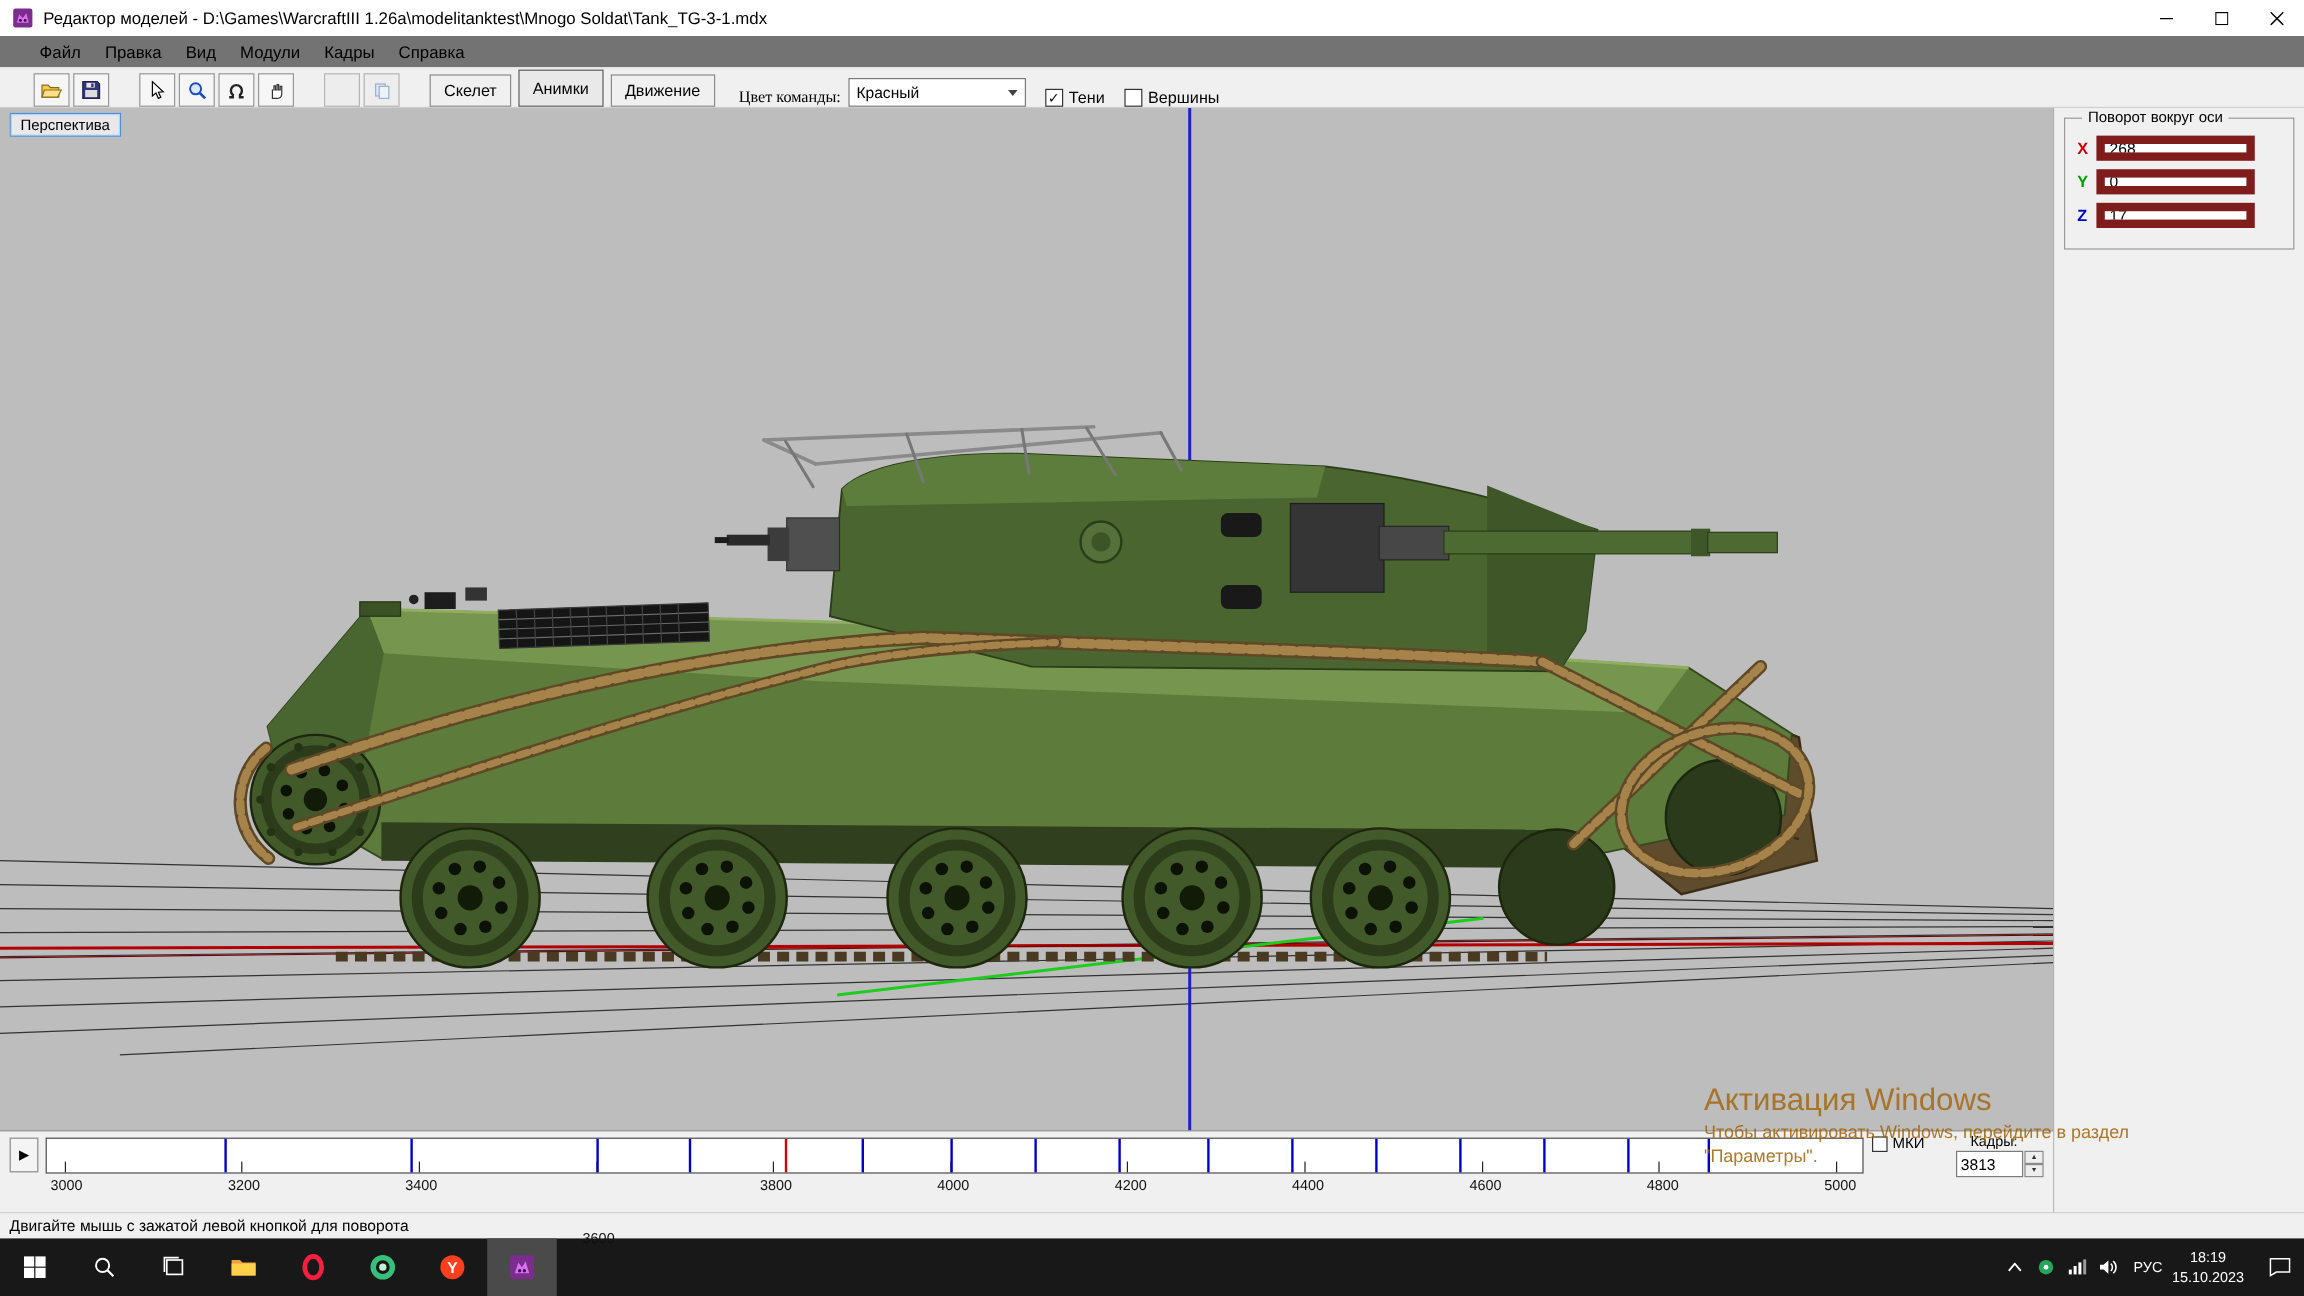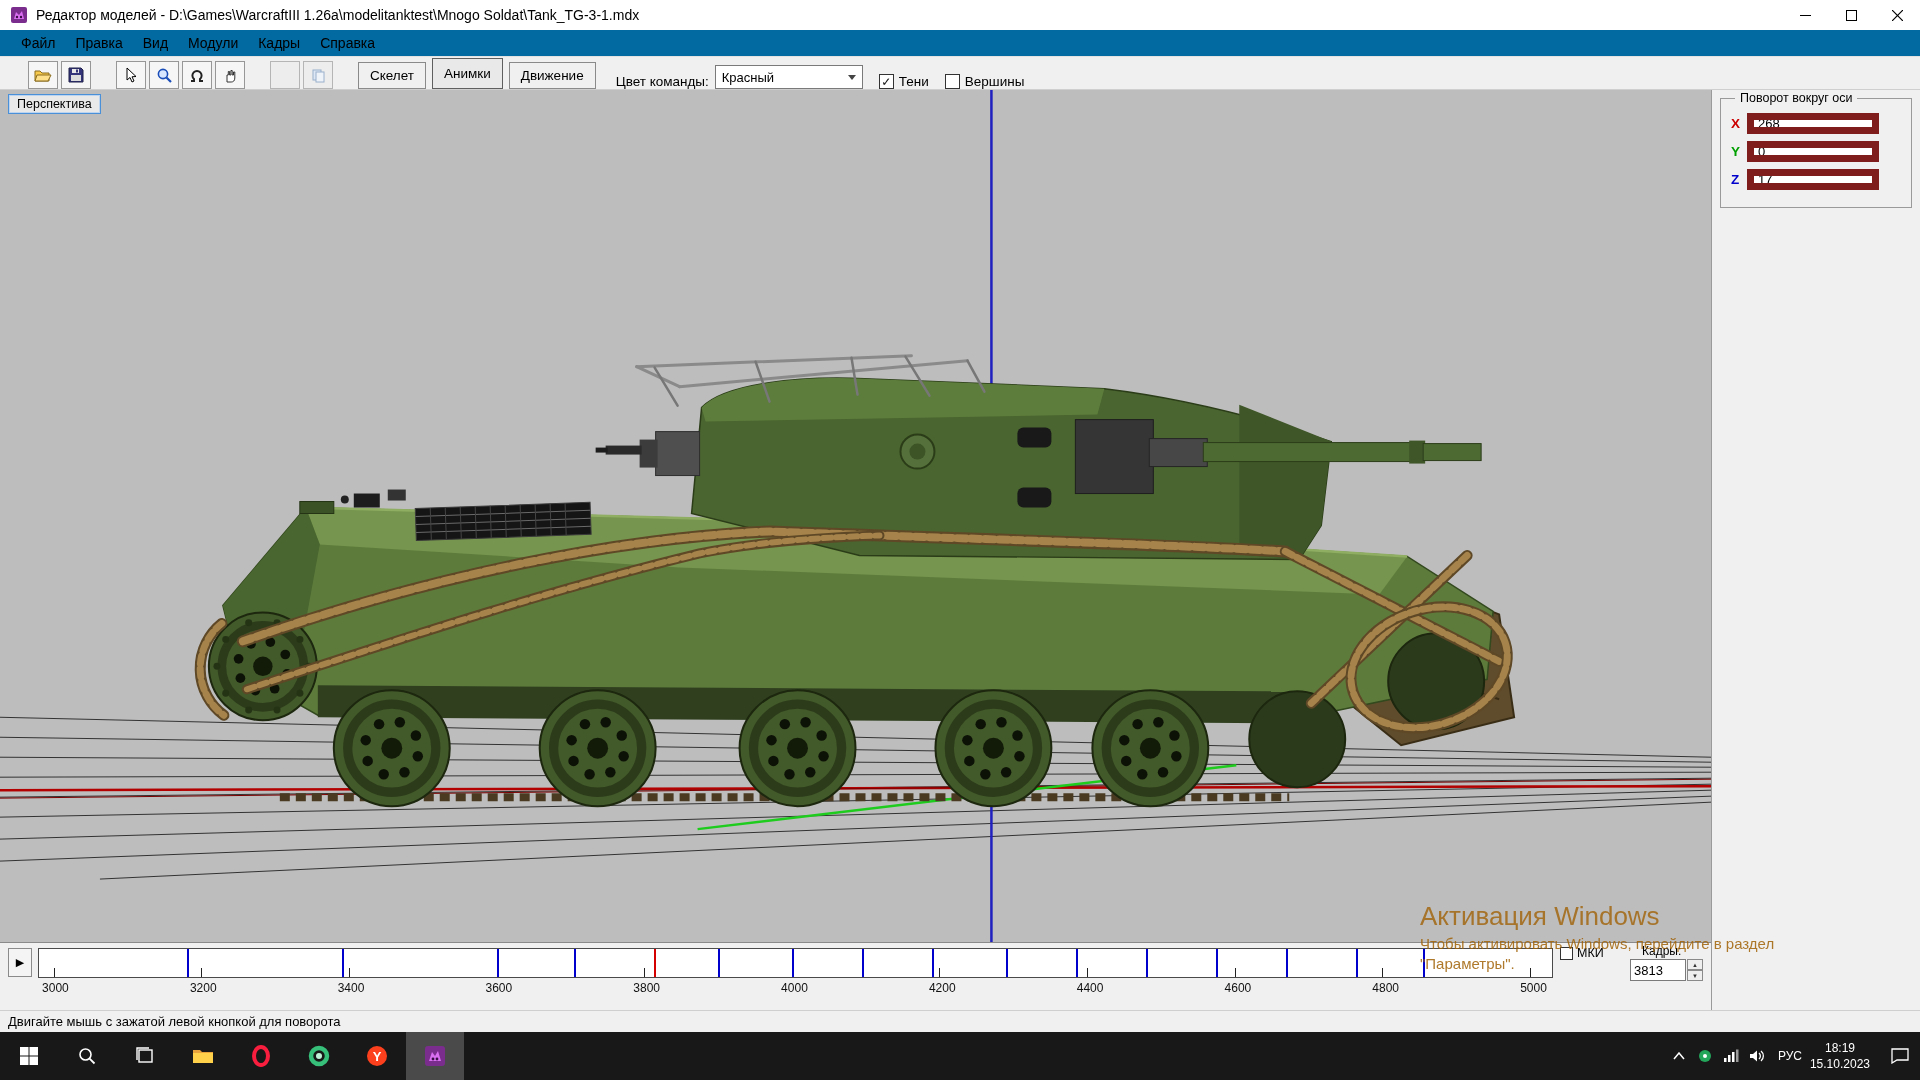--- a/index.html
+++ b/index.html
@@ -8,31 +8,31 @@
   .window { position:relative; width:1920px; height:1080px; display:flex; flex-direction:column; }
 
   
   .titlebar { height:30px; background:#ffffff; display:flex; align-items:center; flex:0 0 auto; }
   .titlebar .app-icon { width:18px; height:18px; margin:0 8px 0 10px; flex:0 0 auto; }
   .titlebar .title { font-size:14px; white-space:nowrap; overflow:hidden; flex:1; }
   .win-btns { display:flex; height:100%; flex:0 0 auto; }
   .win-btn { width:46px; height:100%; display:flex; align-items:center; justify-content:center; }
 
   
-  .menubar { height:26px; background:#0369a1; display:flex; align-items:center; padding-left:11px; flex:0 0 auto; }
+  .menubar { height:26px; background:#737373; display:flex; align-items:center; padding-left:23px; flex:0 0 auto; }
   .menu-item { font-size:14px; padding:3px 10px; }
 
   
   .toolbar { height:34px; background:#f0f0f0; border-top:1px solid #e2e2e2; border-bottom:1px solid #cfcfcf; display:flex; align-items:flex-end; padding-left:28px; flex:0 0 auto; }
   .tool-btn { width:30px; height:28px; border:1px solid #979797; background:#f6f6f6; display:flex; align-items:center; justify-content:center; margin-right:3px; }
   .tool-btn.disabled { border-color:#b5b5b5; background:#ededed; }
   .tool-gap { width:22px; }
   .tb-btn { height:27px; padding:0 11px; border:1px solid #8a8a8a; background:#f0f0f0; font-size:13.5px; display:flex; align-items:center; margin-right:6px; }
   .tb-btn.active { height:31px; background:#e9e9e9; border-color:#5f5f5f; }
-  .combo-label { font-size:13.5px; margin:0 6px 0 14px; }
+  .combo-label { font-size:13.5px; margin:0 6px 0 14px;font-family:Liberation Serif, serif; }
   .combo { width:148px; height:24px; background:#fff; border:1px solid #7a7a7a; display:flex; align-items:center; padding-left:6px; font-size:13px; position:relative; }
   .combo .arrow { position:absolute; right:6px; top:9px; width:0; height:0; border-left:4px solid transparent; border-right:4px solid transparent; border-top:5px solid #444; }
   .checkbox { display:flex; align-items:center; margin-left:16px; font-size:13.5px; }
   .cb-box { width:15px; height:15px; border:1px solid #333; background:#fff; margin-right:5px; display:flex; align-items:center; justify-content:center; font-size:12px; line-height:1; color:#111; }
 
   
   .main { flex:1; display:flex; min-height:0; }
   .left-col { width:1712px; display:flex; flex-direction:column; border-right:1px solid #9a9a9a; }
   .viewport { position:relative; flex:1; background:#bdbdbd; overflow:hidden; border-bottom:1px solid #8a8a8a; }
   .viewport svg.scene { position:absolute; left:0; top:0; width:100%; height:100%; }
@@ -431,21 +431,21 @@
             <div class="kf blue" style="left: 77.8049%;"></div>
             <div class="kf blue" style="left: 82.439%;"></div>
             <div class="kf blue" style="left: 87.0732%;"></div>
             <div class="kf blue" style="left: 91.4634%;"></div>
             <div class="kf red" style="left: 40.6341%;"></div>
           </div>
         <div class="ruler-nums">
             <div class="ruler-num" style="left: 0.97561%;">3000</div>
             <div class="ruler-num" style="left: 10.7317%;">3200</div>
             <div class="ruler-num" style="left: 20.4878%;">3400</div>
-            <div class="ruler-num" style="left: 30.2439%;">3600</div>
+            <div class="ruler-num" style="left: 30.2439%; margin-top: 44px;">3600</div>
             <div class="ruler-num" style="left: 40%;">3800</div>
             <div class="ruler-num" style="left: 49.7561%;">4000</div>
             <div class="ruler-num" style="left: 59.5122%;">4200</div>
             <div class="ruler-num" style="left: 69.2683%;">4400</div>
             <div class="ruler-num" style="left: 79.0244%;">4600</div>
             <div class="ruler-num" style="left: 88.7805%;">4800</div>
             <div class="ruler-num" style="left: 98.5366%;">5000</div>
           </div>
         <div class="mki">
           <span class="cb-box"></span>

